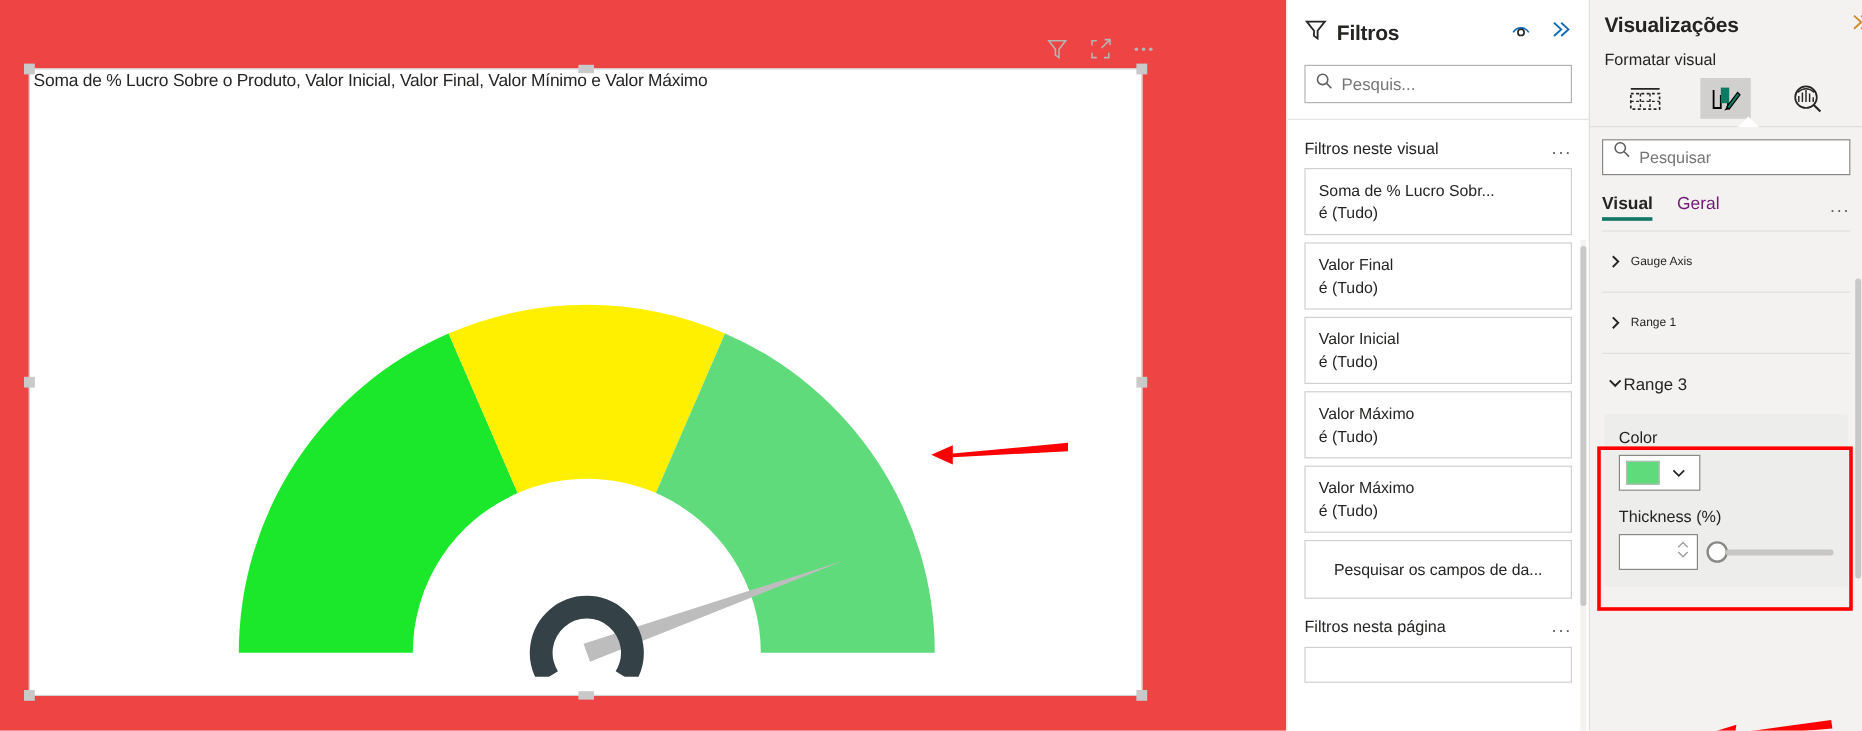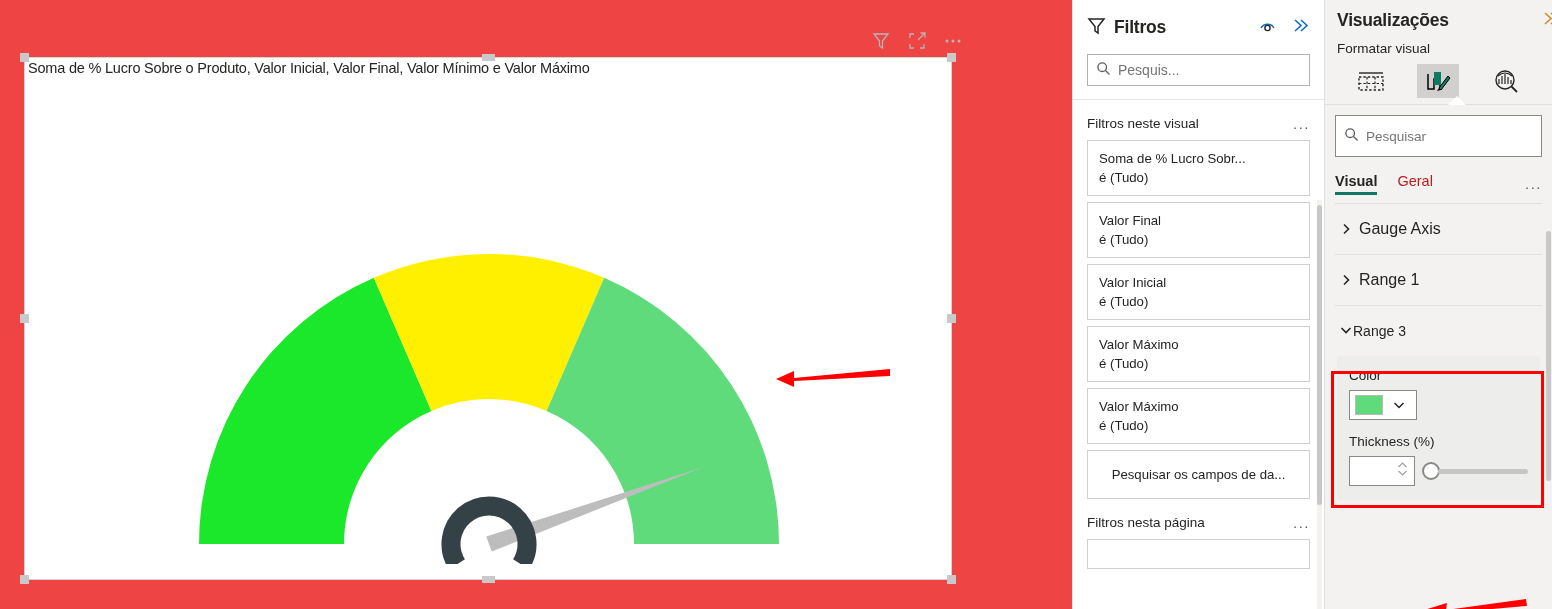--- a/index.html
+++ b/index.html
@@ -125,41 +125,41 @@
     position: absolute; left: 111px; bottom: -1px;
     width: 0; height: 0; border-left: 9px solid transparent;
     border-right: 9px solid transparent; border-bottom: 9px solid #ffffff;
     z-index: 3;
   }
   #viz-body {
     flex: 1; background: #f3f2f1; border-top: 1px solid #e1dfdd;
     padding: 10px 10px 0 10px; position: relative; overflow: hidden;
   }
   #viz-search {
-    height: 42px; border: 1px solid #8a8886; background: #fff;
-    display: flex; align-items: center; padding: 0 8px;
+    height: 30px; border: 1px solid #8a8886; background: #fff;
+    display: flex; padding: 0 8px;
   }
   #viz-search input {
     border: 0; outline: 0; flex: 1; font-size: 13.5px; color: #605e5c;
     font-family: "Liberation Sans", sans-serif; margin-left: 7px; background: transparent;
   }
   #viz-subtabs { display: flex; align-items: center; height: 40px; margin-top: 6px; }
   .subtab {
-    font-size: 14.5px; color: #b91c1c; margin-right: 20px;
+    font-size: 14.5px; color: #701a75; margin-right: 20px;
     padding-bottom: 5px; cursor: pointer; position: relative;
   }
   .subtab.active { color: #252423; font-weight: 600; }
   .subtab.active::after {
     content: ""; position: absolute; left: 0; right: 0; bottom: -1px;
     height: 2.5px; background: #117865;
   }
   #viz-subtabs .spacer { flex: 1; }
   .accordion-row {
     display: flex; align-items: center; height: 51px;
-    border-top: 1px solid #e1dfdd; font-size: 16px; color: #252423;
+    border-top: 1px solid #e1dfdd; font-size: 10px; color: #252423;
     cursor: pointer; padding-left: 4px;
   }
   .accordion-row .chev { width: 20px; color: #252423; display:flex; align-items:center; }
   #range3-block {
     position: absolute; left: 6px; right: 8px; top: 266px;
     border: 3px solid #ff0000; z-index: 2; pointer-events: none;
     height: 137px;
   }
   #range3-row {
     display: flex; align-items: center; height: 51px;

